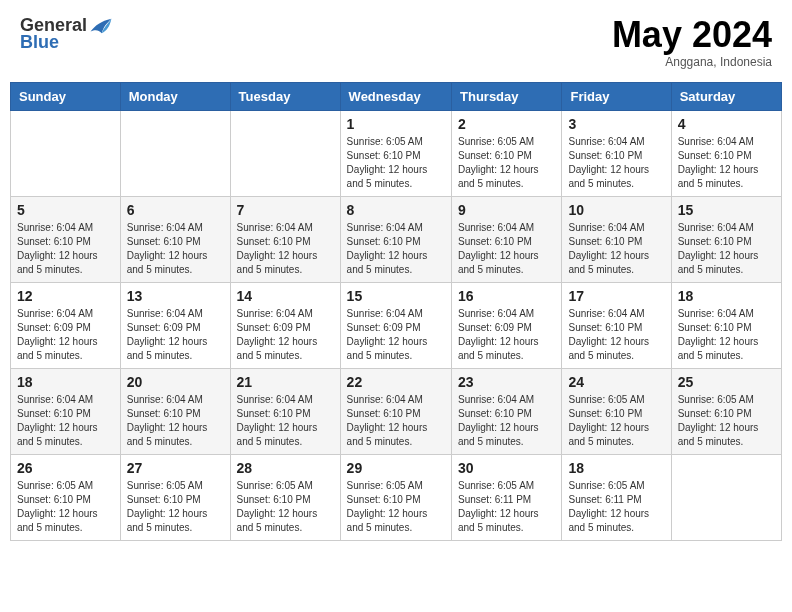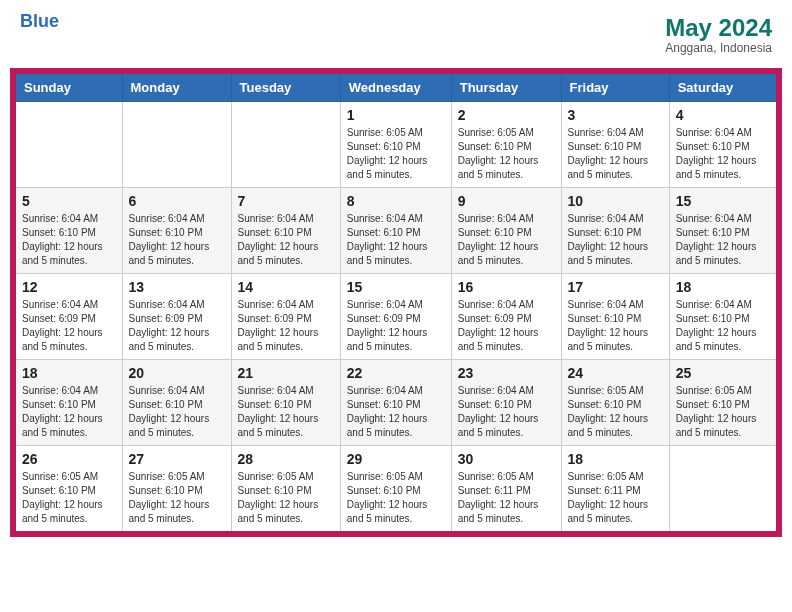--- a/index.html
+++ b/index.html
@@ -34,33 +34,33 @@
     }
     .logo-bird {
       width: 24px;
       height: 20px;
       margin-left: 2px;
     }
     .title-area {
       text-align: right;
     }
     .month-title {
-      font-size: 24px;
-      font-weight: bold;
-      color: #0f766e;
+      font-size: 36px;
+      font-weight: bold;
+      color: #000000;
       line-height: 1.1;
     }
     .location {
       font-size: 12px;
       color: #555;
     }
     .calendar {
       width: 100%;
       border-collapse: collapse;
-      border: 6px solid #be185d;
+      border: 1px solid #be185d;
     }
     .calendar th {
       background: #2e6db4;
       color: #fff;
       text-align: left;
       padding: 6px 8px;
       font-size: 13px;
       border: 1px solid #2a5fa0;
       font-weight: bold;
     }
@@ -94,20 +94,27 @@
     .calendar tr:nth-child(even) td.empty-cell {
       background: #f5f5f5 !important;
     }
   </style>
 </head>
 <body>
 
 <div class="header">
   <div class="logo">
     <div style="display:flex;flex-direction:column;align-items:flex-start;">
+      <div style="display:flex;align-items:center;">
+        <span class="logo-text-general">General</span>
+        <svg class="logo-bird" viewBox="0 0 30 22" xmlns="http://www.w3.org/2000/svg">
+          <path d="M2 18 C8 10, 15 5, 28 2 C22 8, 18 12, 16 20 C12 16, 8 15, 2 18Z" fill="#2e6db4"></path>
+          <path d="M16 20 C18 14, 22 10, 28 2 C26 12, 22 17, 16 20Z" fill="#4a9ad4"></path>
+        </svg>
+      </div>
       <span class="logo-text-blue" style="margin-top:-4px;">Blue</span>
     </div>
   </div>
   <div class="title-area">
     <div class="month-title">May 2024</div>
     <div class="location">Anggana, Indonesia</div>
   </div>
 </div>
 
 <table class="calendar">

